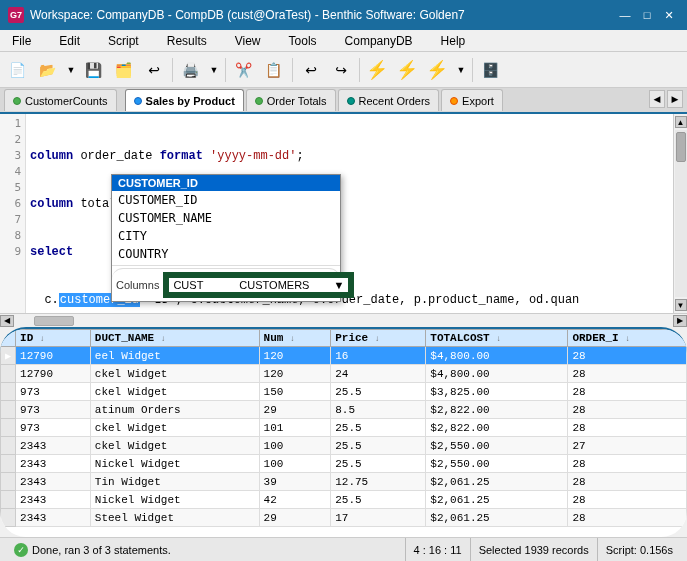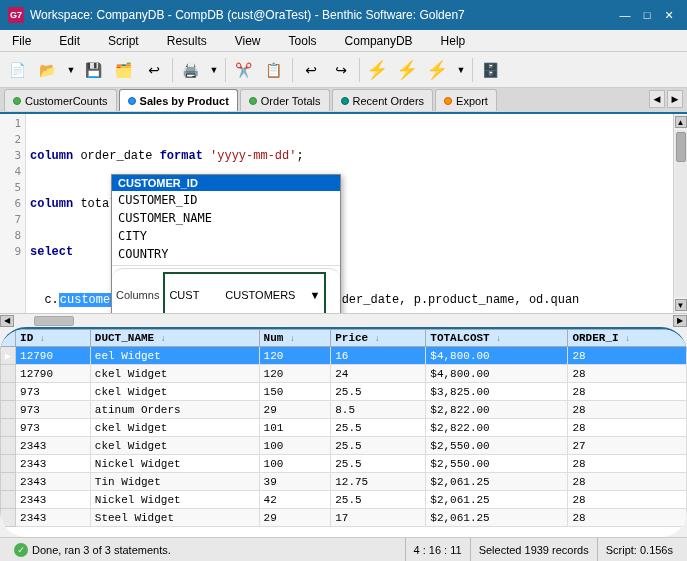--- a/index.html
+++ b/index.html
@@ -136,20 +136,21 @@
       border-bottom: none;
       background: #e8e8e8;
       cursor: pointer;
       font-size: 11px;
       border-radius: 3px 3px 0 0;
     }
     .tab.active {
       background: white;
       border-color: #888;
       font-weight: bold;
+      margin-left: 6px;
     }
     .tab-dot {
       width: 8px;
       height: 8px;
       border-radius: 50%;
       border: 1px solid #888;
     }
     .tab-dot.green { background: #4caf50; border-color: #388e3c; }
     .tab-dot.blue { background: #2196f3; border-color: #1565c0; }
     .tab-dot.orange { background: #ff9800; border-color: #e65100; }
@@ -259,28 +260,28 @@
       border-top: 1px solid #ddd;
       padding: 3px 4px;
       gap: 4px;
       border-radius: 11px;
     }
     .ac-footer-label {
       font-size: 11px;
       color: #333;
     }
     .ac-dropdown {
-      border: 2px solid #14532d;
-      padding: 15px 4px;
+      border: 6px solid #14532d;
+      padding: 1px 4px;
       font-size: 11px;
       background: white;
       cursor: pointer;
       display: flex;
       align-items: center;
-      gap: 10px;
+      gap: 20px;
     }
 
     
     .h-scrollbar {
       height: 14px;
       background: #f0f0f0;
       border-top: 1px solid #ccc;
       display: flex;
       align-items: center;
     }

